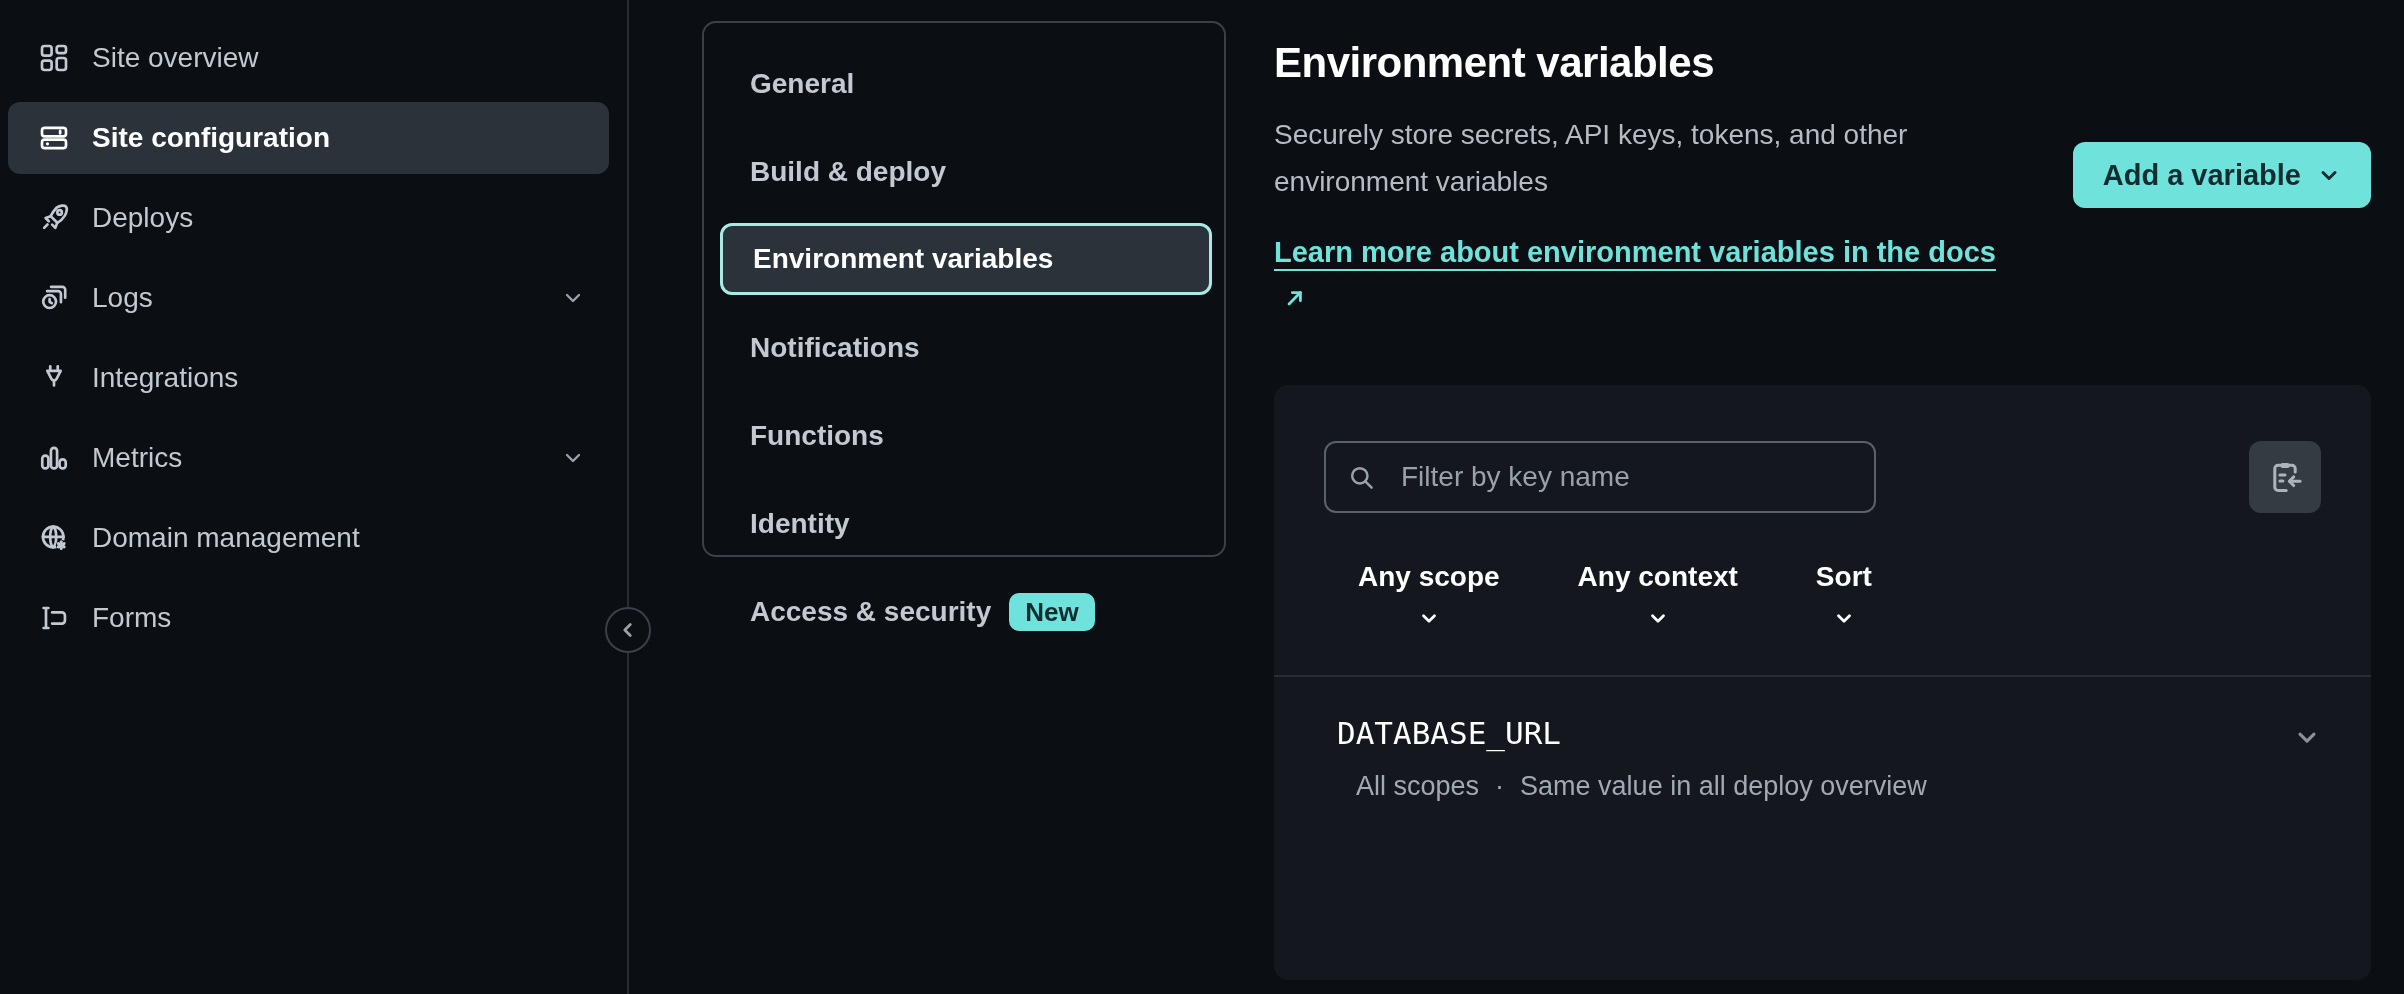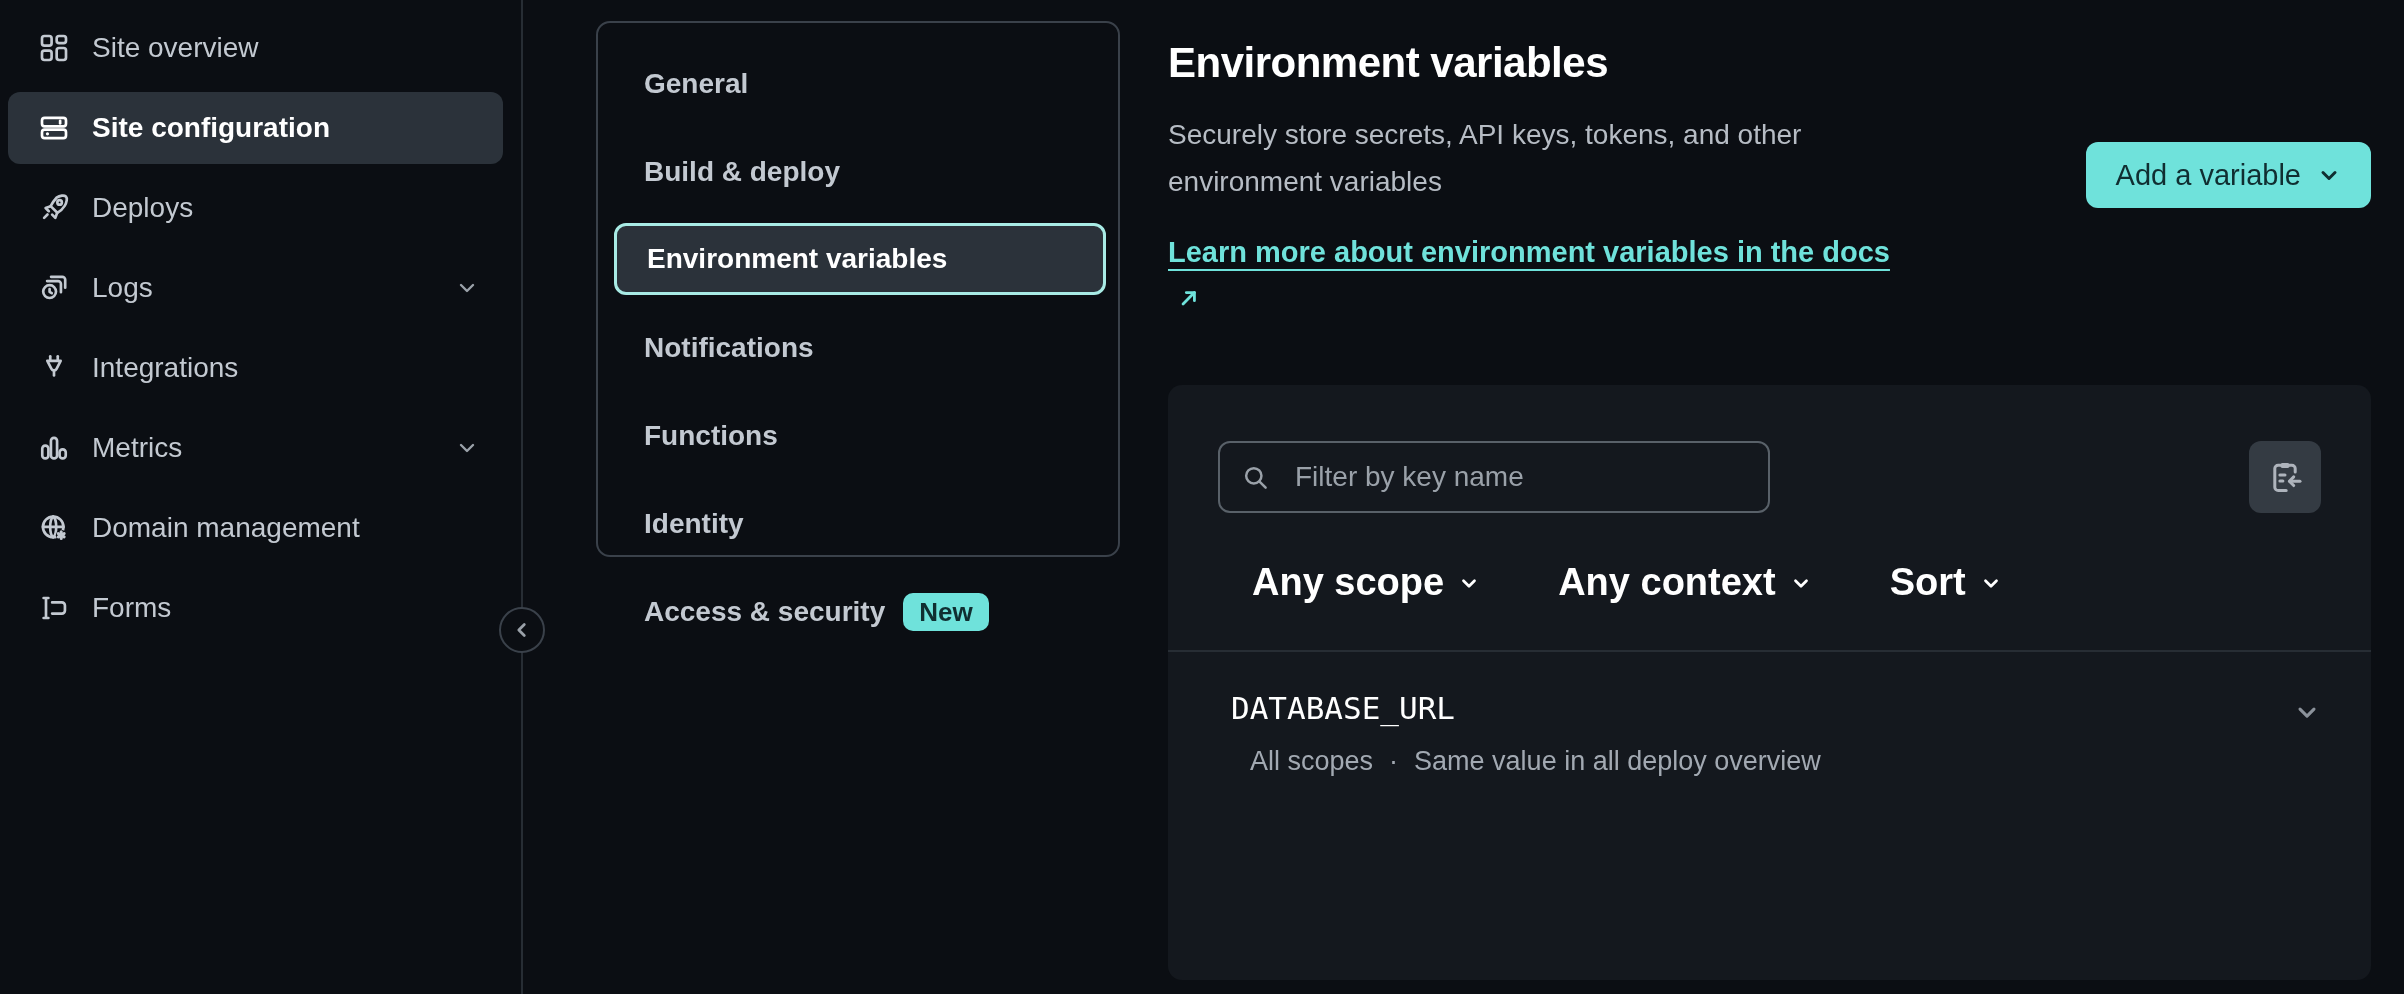--- a/index.html
+++ b/index.html
@@ -11,21 +11,21 @@
   *{box-sizing:border-box;}
   html,body{margin:0;padding:0;}
   body{
     width:2404px;height:994px;overflow:hidden;
     background:var(--page-bg);color:var(--text-primary);
     font-family:"Liberation Sans", sans-serif;
   }
   .app{display:flex;height:100%;}
 
   
-  .sidebar{width:523px;flex-shrink:0;border-right:2px solid var(--divider);padding-top:4px;position:relative;}
+  .sidebar{width:629px;flex-shrink:0;border-right:2px solid var(--divider);padding-top:14px;position:relative;}
   .side-item{
     display:flex;align-items:center;gap:22px;height:72px;margin:8px 18px 8px 8px;
     padding:0 24px 0 30px;border-radius:12px;font-size:28px;font-weight:500;
     color:var(--text-secondary);cursor:pointer;
   }
   .side-item svg.mi{width:32px;height:32px;flex-shrink:0;}
   .side-item.selected{background:var(--sel-bg);color:var(--text-primary);font-weight:700;}
   .side-chevron{margin-left:auto;color:var(--icon-muted);}
   .collapse-btn{
     position:absolute;right:-24px;top:607px;width:46px;height:46px;border-radius:50%;
@@ -62,21 +62,21 @@
   h1.page-title{margin:0 0 24px;font-size:42px;font-weight:700;letter-spacing:-0.5px;}
   .desc{font-size:28px;line-height:47px;color:#b6bcc4;margin:0 0 24px;max-width:730px;}
   .docs-link{
     display:inline-block;max-width:730px;font-size:29px;font-weight:700;line-height:47px;
     color:var(--accent);text-decoration:underline;text-underline-offset:7px;text-decoration-thickness:2px;cursor:pointer;
   }
   .docs-link svg{vertical-align:-2px;margin-left:8px;}
   .add-btn{
     margin-top:103px;flex-shrink:0;background:var(--accent);color:var(--btn-text);
     border:none;border-radius:12px;height:66px;padding:0 30px;display:flex;align-items:center;gap:16px;
-    font-family:"Liberation Sans", sans-serif;font-size:29px;font-weight:400;cursor:pointer;
+    font-family:"Liberation Sans", sans-serif;font-size:29px;font-weight:700;cursor:pointer;
   }
 
   
   .panel{margin-top:62px;background:var(--panel-bg);border-radius:14px;min-height:595px;padding-top:56px;}
   .panel-top{display:flex;justify-content:space-between;align-items:flex-start;padding:0 50px;}
   .search-box{
     width:552px;height:72px;border:2px solid var(--input-border);border-radius:12px;
     display:flex;align-items:center;gap:24px;padding:0 22px;color:var(--icon-muted);
   }
   .search-box input{
@@ -84,21 +84,21 @@
     font-size:28px;font-family:"Liberation Sans", sans-serif;min-width:0;
   }
   .search-box input::placeholder{color:var(--icon-muted);}
   .import-btn{
     width:72px;height:72px;background:var(--import-bg);border:none;border-radius:12px;
     display:flex;align-items:center;justify-content:center;color:#aeb4bc;cursor:pointer;
   }
   .filters{display:flex;align-items:center;gap:78px;padding:0 50px 0 84px;margin-top:48px;}
   .filter-btn{
     display:flex;align-items:center;gap:14px;background:none;border:none;color:var(--text-primary);
-    font-family:"Liberation Sans", sans-serif;font-size:38px;font-weight:700;cursor:pointer;padding:0;
+    font-family:"Liberation Sans", sans-serif;font-size:28px;font-weight:700;cursor:pointer;padding:0;flex-direction:column;
   }
   .panel-divider{height:2px;background:var(--divider);margin-top:46px;}
   .var-row{padding:38px 50px 0;cursor:pointer;}
   .var-row-top{display:flex;justify-content:space-between;align-items:flex-start;margin-left:13px;}
   .var-key{font-family:"DejaVu Sans Mono", monospace;font-size:31px;font-weight:500;color:var(--text-primary);}
   .row-chevron{color:#8b929b;margin-top:8px;}
   .var-meta{display:flex;gap:16px;margin-top:20px;font-size:27px;color:var(--text-muted);margin-left:32px;}
 </style>
 </head>
 <body>

